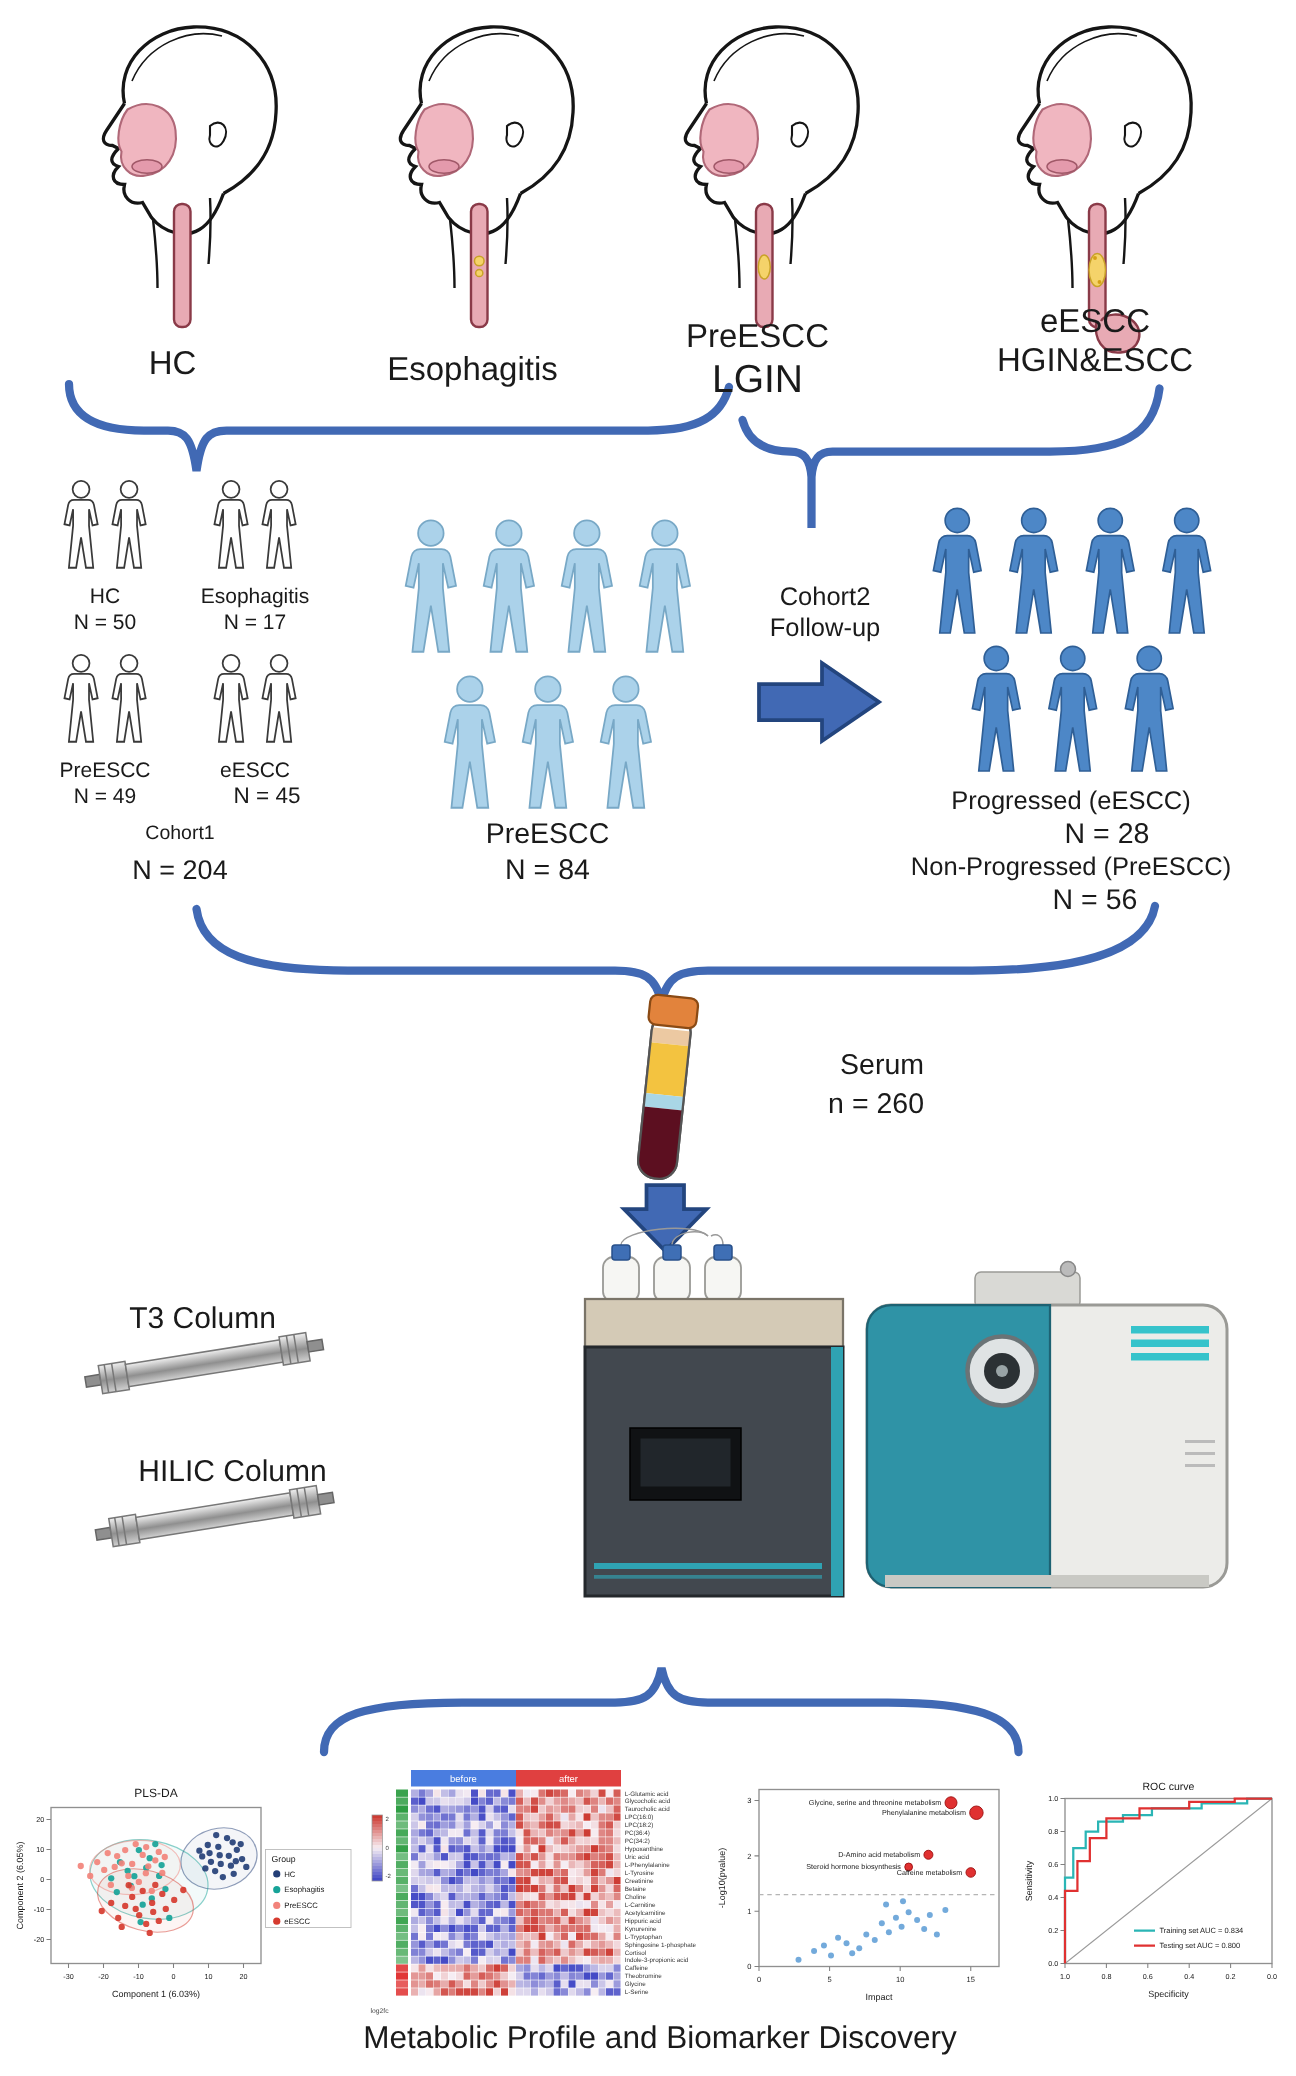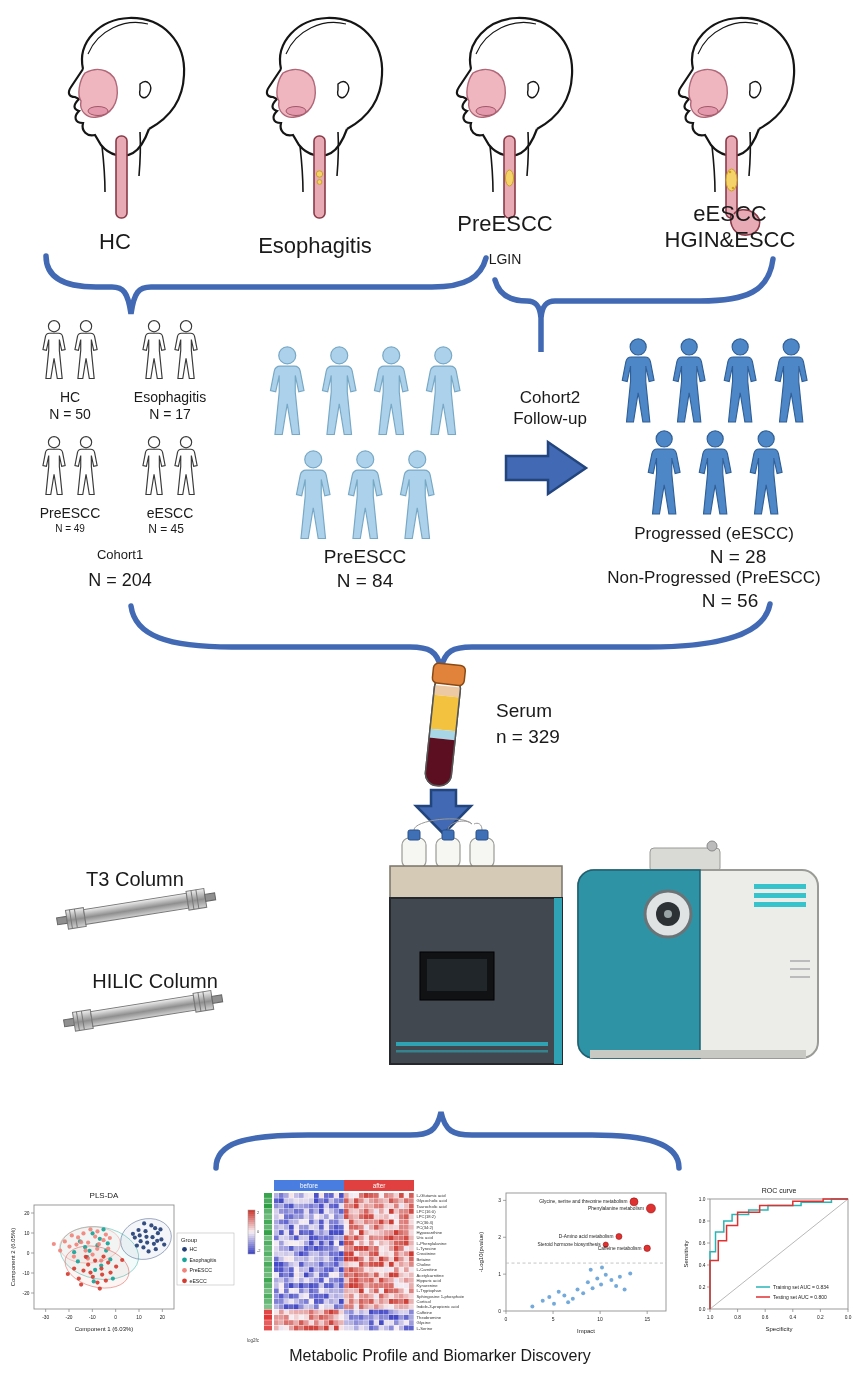--- a/index.html
+++ b/index.html
@@ -1,20 +1,20 @@
 <!DOCTYPE html>
 <html><head>
 <meta charset="utf-8">
 <style>
   html,body{margin:0;padding:0;background:#fff;}
   .canvas{position:relative;width:864px;height:1384px;background:#ffffff;
           font-family:"Liberation Sans",sans-serif;overflow:hidden;}
   .abs{position:absolute;}
   .t{position:absolute;color:#1a1a1a;text-align:center;line-height:1.12;}
-  .tl{text-align:left;}
+  .tl{text-align:right;}
   svg text{font-family:"Liberation Sans",sans-serif;}
 </style>
 </head>
 <body>
 
 <div class="canvas">
 
 <svg class="abs" style="left:0;top:0" width="864" height="1384" viewBox="0 0 864 1384">
   <defs>
     <linearGradient id="metal" x1="0" y1="0" x2="0" y2="1">
@@ -161,53 +161,53 @@
     <rect x="590" y="1050" width="216" height="8" fill="#c9c9c4"></rect>
   </g>
 
   <use href="#col" transform="translate(55,908) rotate(-9)"></use>
   <use href="#col" transform="translate(62,1010) rotate(-9)"></use>
 </svg>
 
 <div class="t" style="left:55px;top:230px;width:120px;font-size:22px">HC</div>
 <div class="t" style="left:240px;top:234px;width:150px;font-size:22px">Esophagitis</div>
 <div class="t" style="left:430px;top:212px;width:150px;font-size:22px">PreESCC</div>
-<div class="t" style="left:430px;top:252px;width:150px;font-size:14px">LGIN</div>
+<div class="t" style="left:430px;top:238px;width:150px;font-size:26px">LGIN</div>
 <div class="t" style="left:630px;top:202px;width:200px;font-size:22px">eESCC</div>
 <div class="t" style="left:630px;top:228px;width:200px;font-size:22px">HGIN&amp;ESCC</div>
 
 <div class="t" style="left:20px;top:390px;width:100px;font-size:14px">HC</div>
 <div class="t" style="left:20px;top:407px;width:100px;font-size:14px">N = 50</div>
 <div class="t" style="left:120px;top:390px;width:100px;font-size:14px">Esophagitis</div>
 <div class="t" style="left:120px;top:407px;width:100px;font-size:14px">N = 17</div>
 <div class="t" style="left:20px;top:506px;width:100px;font-size:14px">PreESCC</div>
-<div class="t" style="left:20px;top:523px;width:100px;font-size:10px">N = 49</div>
+<div class="t" style="left:20px;top:523px;width:100px;font-size:14px">N = 49</div>
 <div class="t" style="left:120px;top:506px;width:100px;font-size:14px">eESCC</div>
-<div class="t" style="left:116px;top:523px;width:100px;font-size:12px">N = 45</div>
+<div class="t" style="left:128px;top:523px;width:100px;font-size:15px">N = 45</div>
 <div class="t" style="left:45px;top:548px;width:150px;font-size:13px">Cohort1</div>
 <div class="t" style="left:45px;top:570px;width:150px;font-size:18px">N = 204</div>
 
 <div class="t" style="left:295px;top:546px;width:140px;font-size:19px">PreESCC</div>
 <div class="t" style="left:295px;top:570px;width:140px;font-size:19px">N = 84</div>
 
 <div class="t" style="left:500px;top:388px;width:100px;font-size:17px">Cohort2</div>
 <div class="t" style="left:500px;top:409px;width:100px;font-size:17px">Follow-up</div>
 
 <div class="t" style="left:564px;top:524px;width:300px;font-size:17px">Progressed (eESCC)</div>
 <div class="t" style="left:588px;top:546px;width:300px;font-size:19px">N = 28</div>
 <div class="t" style="left:564px;top:568px;width:300px;font-size:17px">Non-Progressed (PreESCC)</div>
 <div class="t" style="left:580px;top:590px;width:300px;font-size:19px">N = 56</div>
 
 <div class="t tl" style="left:496px;top:700px;width:120px;font-size:19px">Serum</div>
-<div class="t tl" style="left:496px;top:726px;width:120px;font-size:19px">n = 329</div>
+<div class="t tl" style="left:496px;top:726px;width:120px;font-size:19px">n = 260</div>
 
 <div class="t" style="left:60px;top:868px;width:150px;font-size:20px">T3 Column</div>
 <div class="t" style="left:60px;top:970px;width:190px;font-size:20px">HILIC Column</div>
 
-<div class="t" style="left:150px;top:1347px;width:580px;font-size:16px">Metabolic Profile and Biomarker Discovery</div>
+<div class="t" style="left:150px;top:1347px;width:580px;font-size:21px">Metabolic Profile and Biomarker Discovery</div>
 
 <svg id="plsda" class="abs" style="left:6px;top:1183px" width="232" height="160" viewBox="0 0 232 160">
       <rect x="28" y="22" width="140" height="104" fill="#fff" stroke="#909090" stroke-width="0.9"></rect>
       <text x="98" y="15" font-size="8" text-anchor="middle" fill="#1a1a1a">PLS-DA</text>
       <line x1="39.666666666666664" y1="126" x2="39.666666666666664" y2="129" stroke="#808080" stroke-width="0.7"></line>
       <text x="39.666666666666664" y="136" font-size="4.8" text-anchor="middle" fill="#1a1a1a">-30</text>
       <line x1="63" y1="126" x2="63" y2="129" stroke="#808080" stroke-width="0.7"></line>
       <text x="63" y="136" font-size="4.8" text-anchor="middle" fill="#1a1a1a">-20</text>
       <line x1="86.33333333333334" y1="126" x2="86.33333333333334" y2="129" stroke="#808080" stroke-width="0.7"></line>
       <text x="86.33333333333334" y="136" font-size="4.8" text-anchor="middle" fill="#1a1a1a">-10</text>

